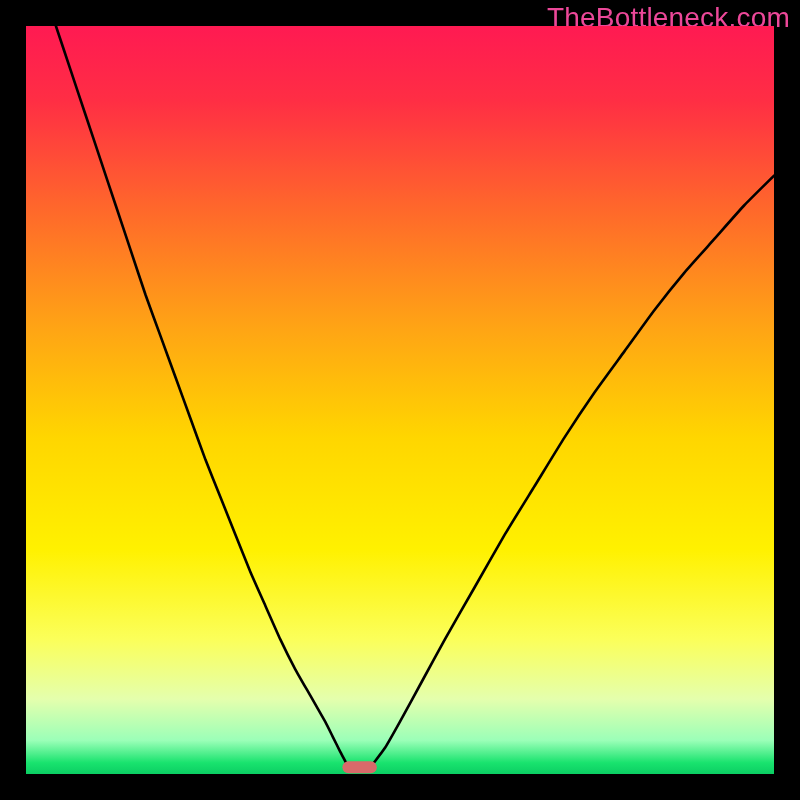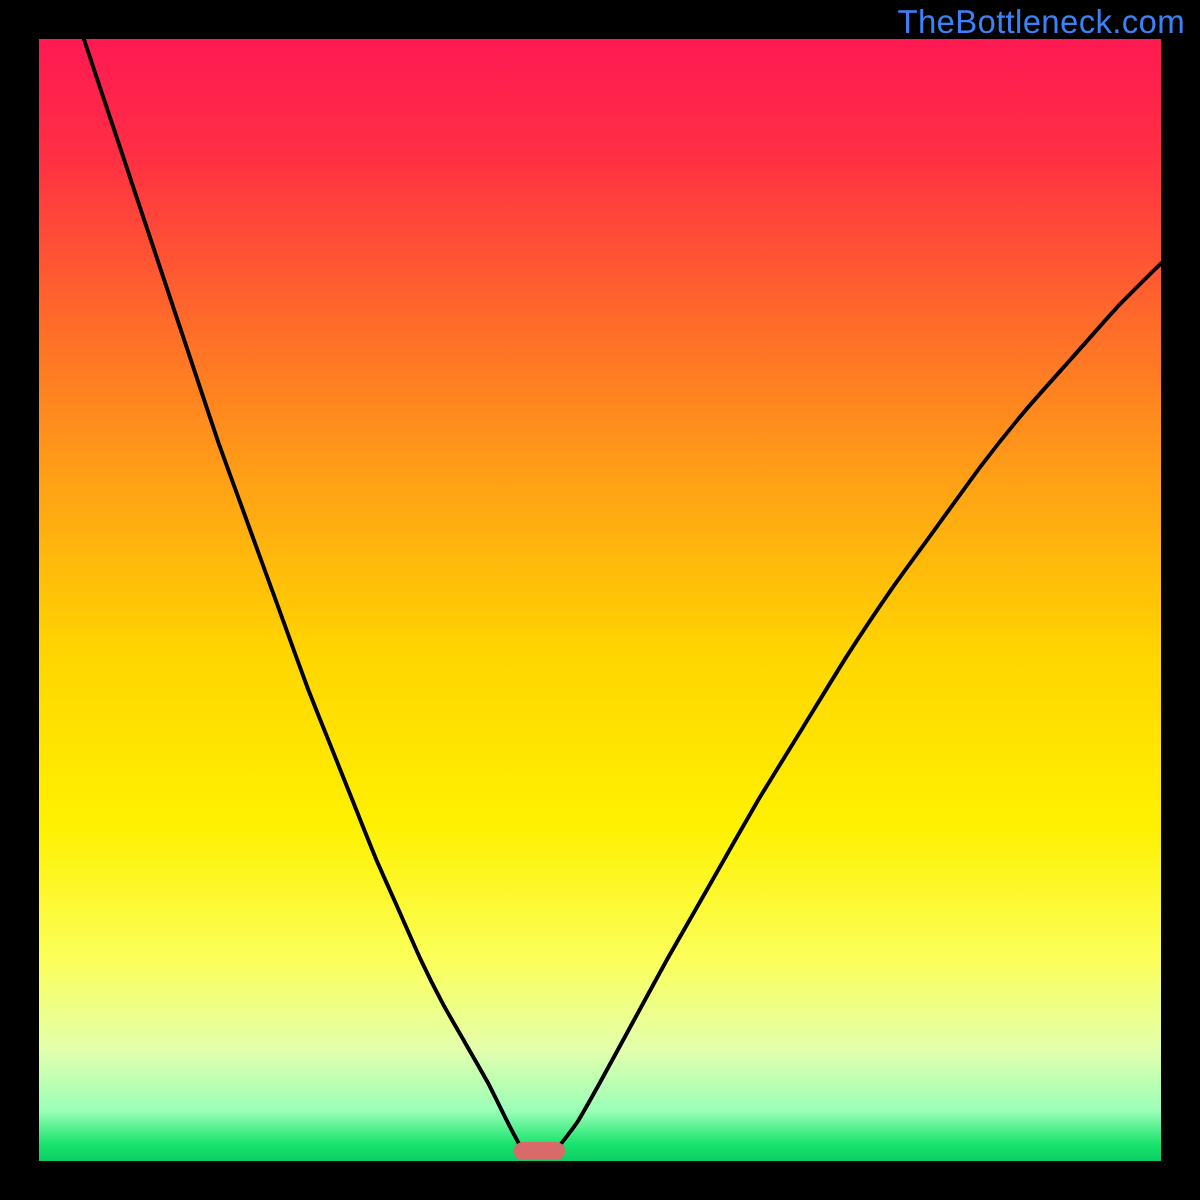--- a/index.html
+++ b/index.html
@@ -21,22 +21,22 @@
     left: 26px;
     top: 26px;
     width: 748px;
     height: 748px;
     overflow: hidden;
   }
   .watermark {
     position: absolute;
     top: 2px;
     right: 10px;
-    color: #3b82f6;
-    font-size: 22px;
+    color: #ec4899;
+    font-size: 28px;
     font-weight: 500;
     letter-spacing: 0.2px;
     user-select: none;
   }
   svg { display: block; }
 </style>
 </head>
 <body>
 
 <div class="frame">

